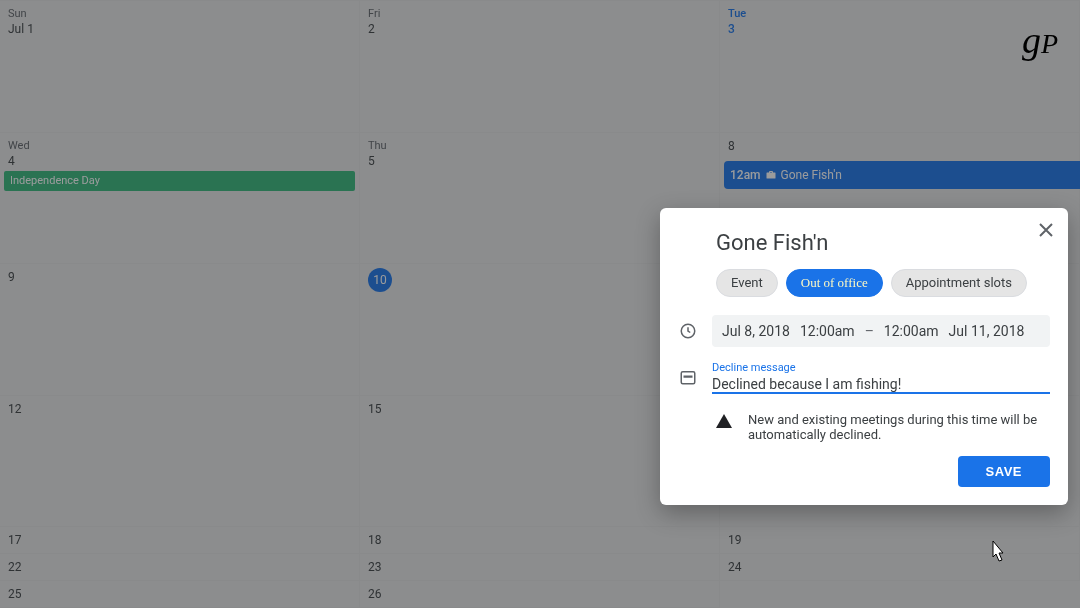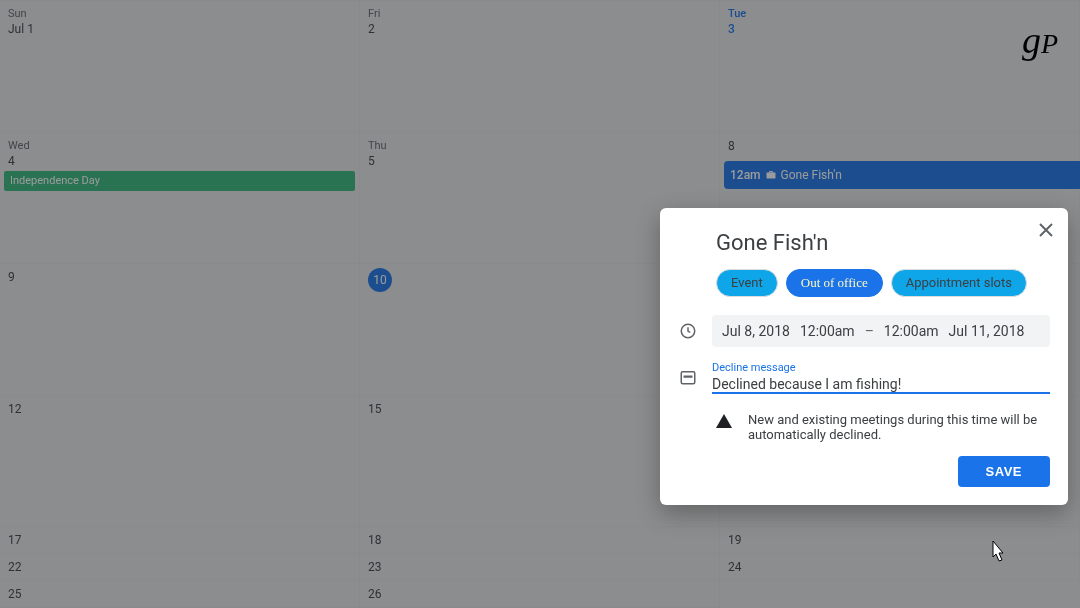--- a/index.html
+++ b/index.html
@@ -114,21 +114,21 @@
     display: flex; gap: 8px;
     margin-bottom: 18px;
   }
   .pill {
     border: 1px solid #dadce0;
     border-radius: 14px;
     padding: 5px 14px;
     font-size: 13px;
     color: #3c4043;
     cursor: pointer;
-    background: #0ea5e9;
+    background: #e5e5e5;
   }
   .pill.active {
     background: #1a73e8;
     color: #fef9c3;
     border-color: #1a73e8;
     font-family: Liberation Serif, serif;
   }
   .row {
     display: flex;
     align-items: flex-start;

